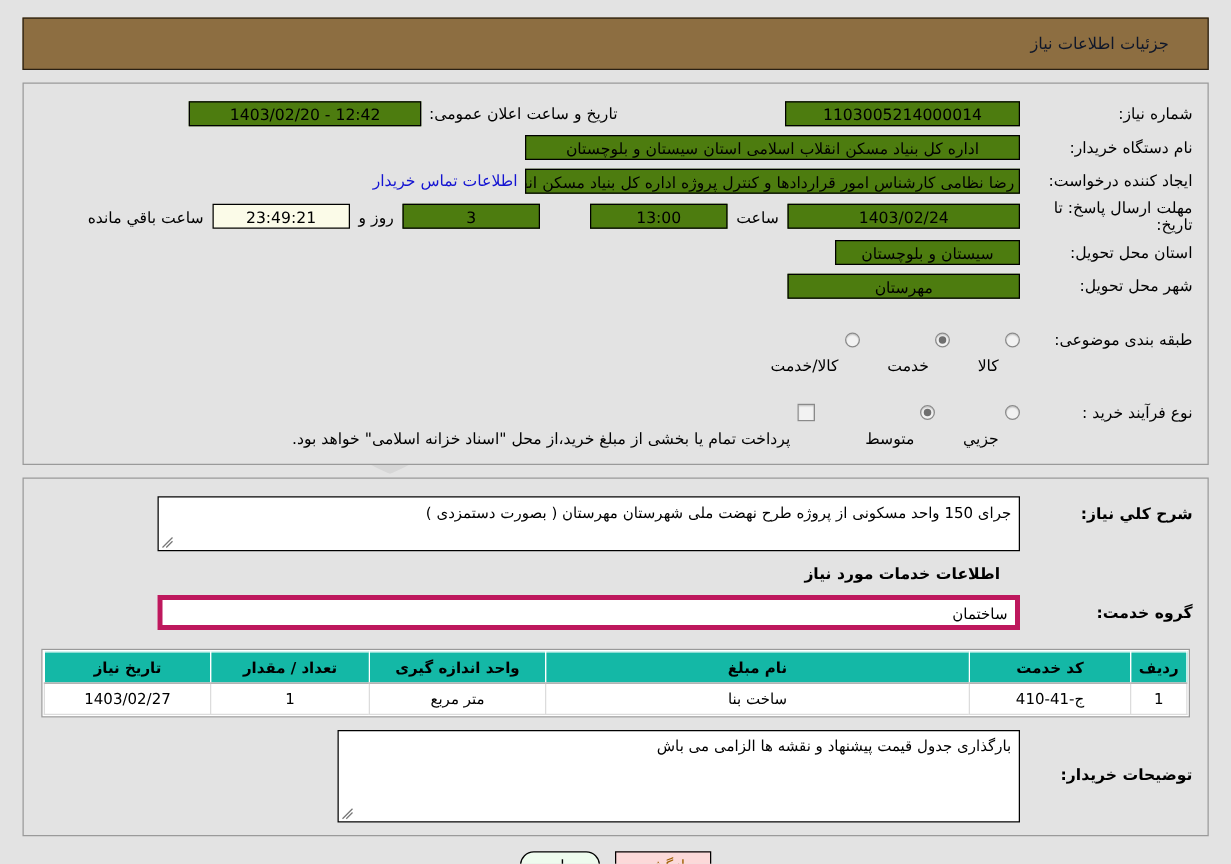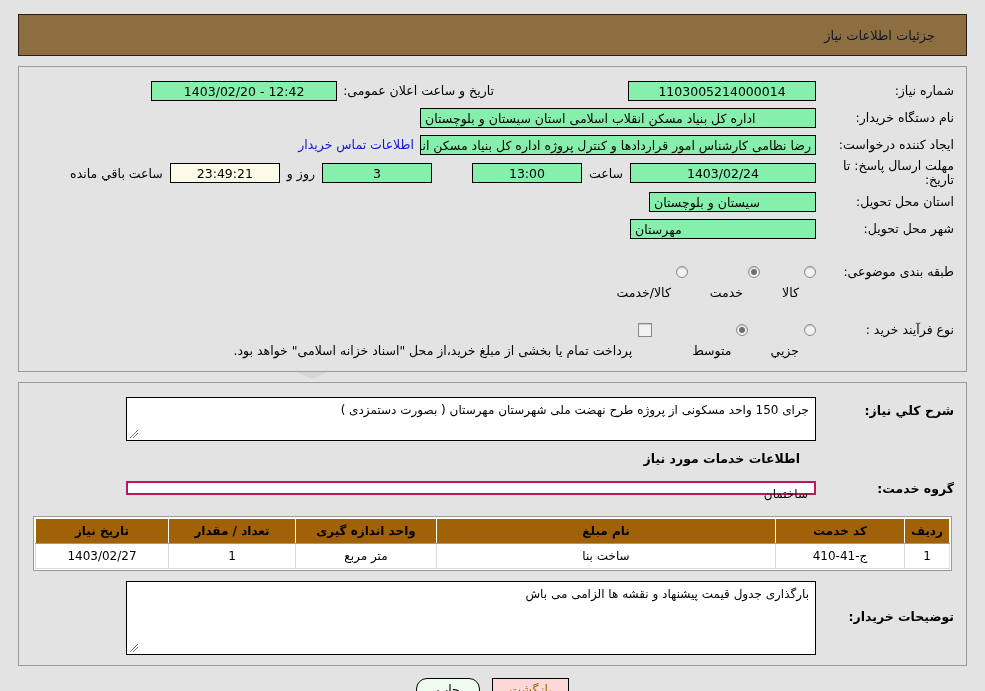--- a/index.html
+++ b/index.html
@@ -77,42 +77,42 @@
     padding-right: 12px;
     box-sizing: border-box;
     font-size: 12.5px;
     color: #000;
     line-height: 1.25;
   }
   .lbl.two-line { line-height: 1.15; }
 
   .fld {
     border: 1px solid #000;
-    background: #86efac;
+    background: #4d7c0f;
     height: 20px;
     line-height: 20px;
     box-sizing: border-box;
     font-size: 12.5px;
     padding: 0 4px;
     text-align: center;
     overflow: hidden;
     white-space: nowrap;
     color: #000;
   }
-  .fld.rtl-text { text-align: left; }
+  .fld.rtl-text { text-align: center; }
   .fld.cream { background: #fbfbe8; }
 
   .w-need   { width: 188px; }
   .w-org    { width: 396px; }
   .w-creator{ width: 396px; }
   .w-date   { width: 186px; }
   .w-time   { width: 110px; }
   .w-days   { width: 110px; }
   .w-clock  { width: 110px; }
-  .w-prov   { width: 167px; }
+  .w-prov   { width: 148px; }
   .w-city   { width: 186px; }
   .w-announce { width: 186px; }
 
   .inline-txt {
     font-size: 12.5px;
     padding: 0 7px;
     white-space: nowrap;
     color: #000;
   }
   .link {
@@ -192,61 +192,61 @@
     line-height: 1.35;
   }
   .ta .grip {
     position: absolute;
     left: 2px;
     bottom: 1px;
     width: 10px; height: 10px;
     pointer-events: none;
   }
   .ta.desc { width: 690px; height: 44px; }
-  .ta.notes { width: 690px; height: 74px; }
+  .ta.notes { width: 546px; height: 74px; }
 
   .section-title {
     font-weight: bold;
     font-size: 12.5px;
     text-align: right;
     padding: 10px 12px 4px 0;
   }
   .svc-row { padding-top: 6px; }
   .svc-lbl {
     width: 150px; min-width: 150px;
     text-align: right; padding-right: 12px;
     box-sizing: border-box;
     font-weight: bold; font-size: 12.5px;
   }
   .svc-fld {
     width: 690px;
-    border: 2px solid #be185d;
+    border: 4px solid #be185d;
     background: #fff;
-    height: 14px; line-height: 22px;
+    height: 28px; line-height: 22px;
     box-sizing: border-box;
     font-size: 12px;
     padding: 0 6px;
     text-align: right;
   }
 
   
   .tbl-wrap {
     margin: 14px 14px 0 14px;
     border: 1px solid #9a9a9a;
     background: #fff;
     padding: 1px;
     box-sizing: border-box;
   }
   table.items {
     width: 100%;
     border-collapse: collapse;
     font-size: 12px;
   }
   table.items thead th {
-    background: #a16207;
+    background: #14b8a6;
     border: 1px solid #ffffff;
     border-bottom: 1px solid #9a9a9a;
     font-weight: bold;
     text-align: center;
     padding: 5px 4px;
     color: #000;
     white-space: nowrap;
   }
   table.items tbody td {
     background: #ffffff;

